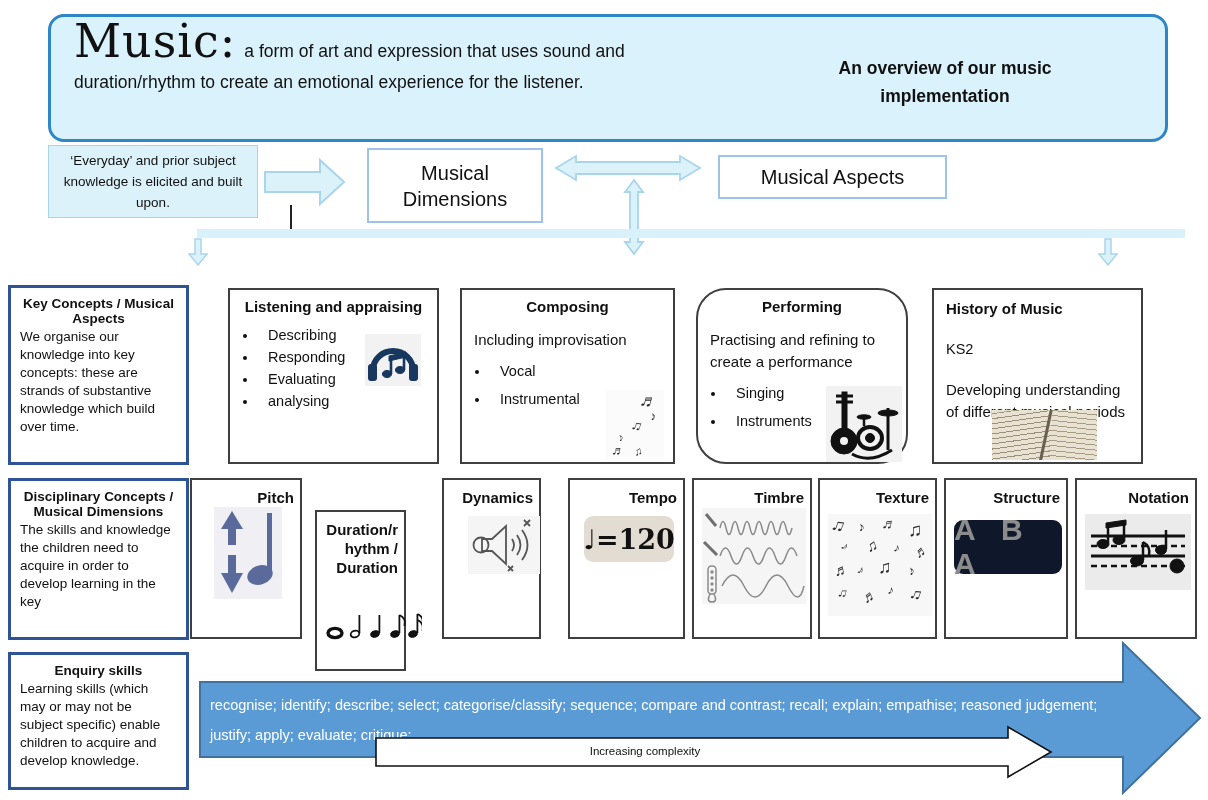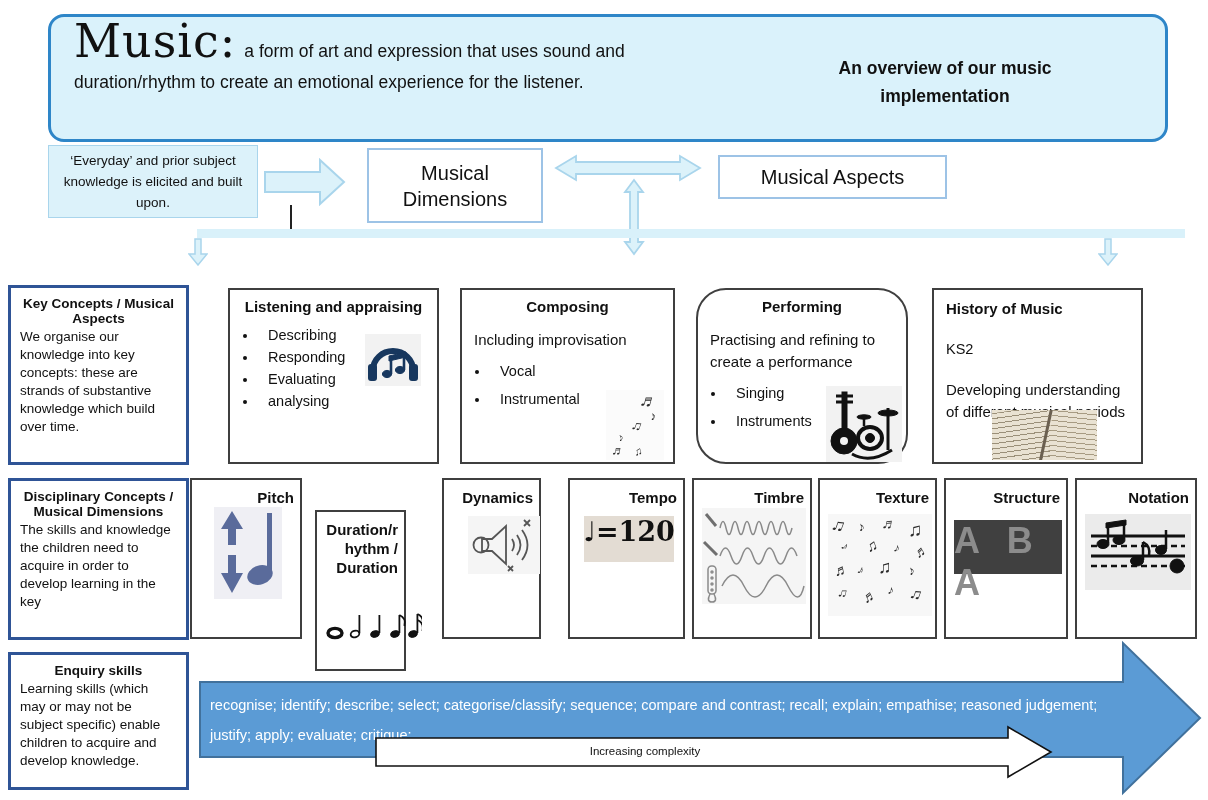--- a/index.html
+++ b/index.html
@@ -41,24 +41,24 @@
   .cbox .ctitle{margin-top:8px;text-align:center;font-weight:bold;font-size:15px;}
   .cbox .ctitle-left{margin:10px 0 0 12px;font-weight:bold;font-size:15px;}
   .cbox .intro{margin:14px 12px 0 12px;font-size:15px;line-height:22px;}
   .cbox ul{margin:12px 0 0 28px;padding:0;font-size:14.5px;}
   .cbox li{margin-bottom:6px;padding-left:10px;}
 
   
   .dbox{top:478px;height:161px;background:#fff;border:2px solid #3F3F3F;box-sizing:border-box;}
   .dbox .dtitle{margin-top:8px;text-align:right;font-weight:bold;font-size:15px;
                 line-height:19px;padding:0 6px;word-break:break-word;}
-  .iconplate{position:absolute;display:flex;align-items:flex-start;justify-content:center;}
+  .iconplate{position:absolute;display:flex;align-items:center;justify-content:center;border-radius:9px;}
   .tempo-plate{background:#E3DCD3;font-family:"DejaVu Serif","DejaVu Sans",serif;
                font-weight:bold;font-size:27px;}
-  .structure-plate{background:#404040;color:#8C8C8C;font-weight:bold;font-size:36px;
+  .structure-plate{background:#0f172a;color:#8C8C8C;font-weight:bold;font-size:30px;
                    letter-spacing:9px;font-family:"Liberation Sans",sans-serif;}
   .glyphbox{position:absolute;overflow:hidden;}
   .glyphbox span{position:absolute;color:#2b2b2b;line-height:1;}
 
   
   .skills-text{left:210px;top:690px;width:920px;color:#fff;font-size:14.5px;line-height:30px;}
   .complexity-label{left:415px;top:745px;width:460px;text-align:center;font-size:11.5px;color:#111;}
 </style>
 </head>
 <body>

